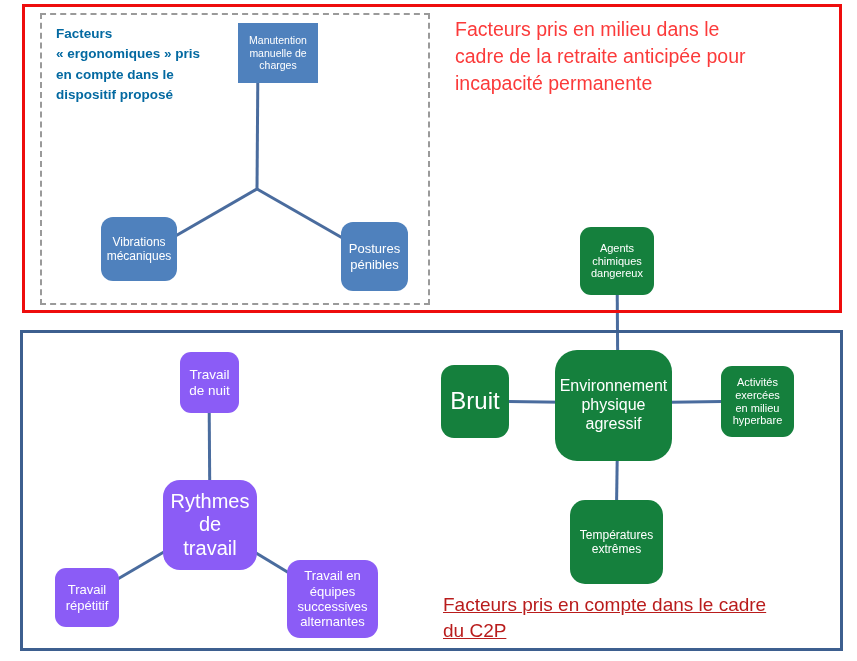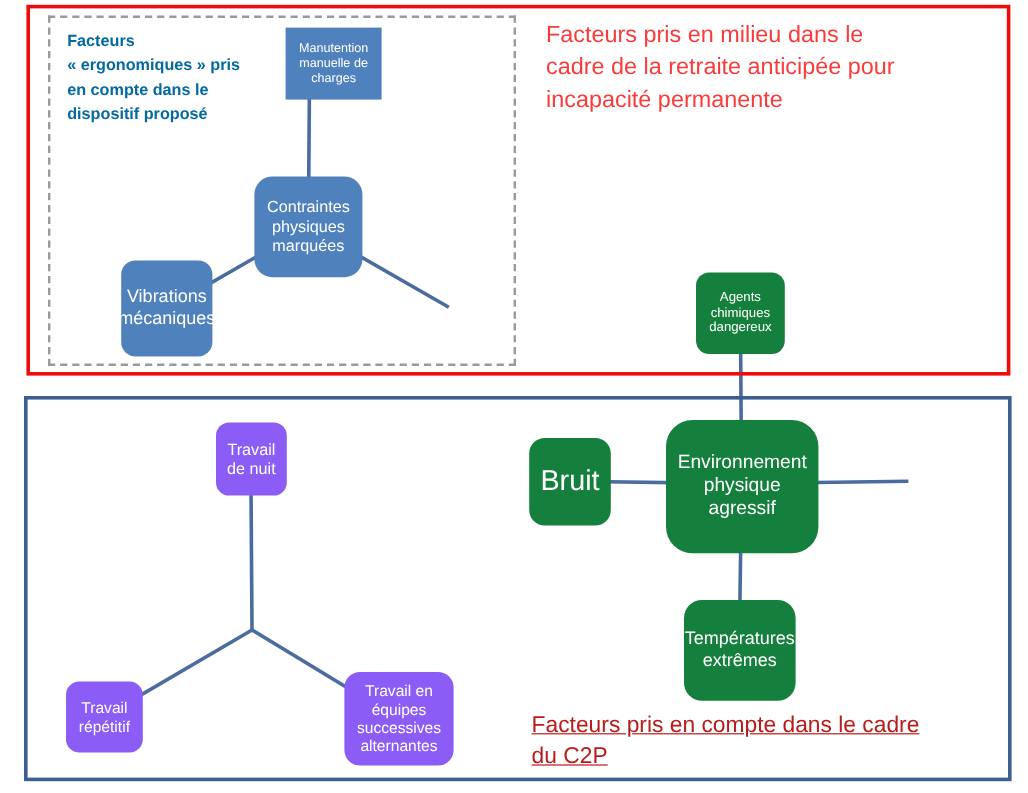--- a/index.html
+++ b/index.html
@@ -64,51 +64,61 @@
 cadre de la retraite anticipée pour
 incapacité permanente</div>
   <div class="title blue-title" style="left:443px;top:592px;">Facteurs pris en compte dans le cadre
 du C2P</div>
 
   <div class="node c-blue" style="left:218px;top:23px;width:80px;height:60px;font-size:10.5px;border-radius:0;margin-left:20px;">
     <span class="node-label">Manutention
 manuelle de
 charges</span>
   </div>
-  <div class="node c-blue" style="left:212px;top:147px;width:90px;height:84px;font-size:13.5px;border-radius:15px;">
-    <span class="node-label">Contraintes
-physiques
-marquées</span>
-  </div>
-  <div class="node c-blue" style="left:101px;top:217px;width:76px;height:80px;font-size:15px;border-radius:12px;">
+  <div class="node c-blue" style="left:101px;top:217px;width:76px;height:64px;font-size:12px;border-radius:12px;">
     <span class="node-label">Vibrations
 mécaniques</span>
+  </div>
+  <div class="node c-blue" style="left:341px;top:222px;width:67px;height:69px;font-size:13px;border-radius:12px;">
+    <span class="node-label">Postures
+pénibles</span>
   </div>
 
   <div class="node c-orange" style="left:580px;top:227px;width:74px;height:68px;font-size:11px;border-radius:11px;">
     <span class="node-label">Agents
 chimiques
 dangereux</span>
   </div>
-  <div class="node c-orange" style="left:555px;top:350px;width:127px;height:111px;font-size:16px;border-radius:22px;">
+  <div class="node c-orange" style="left:555px;top:350px;width:117px;height:111px;font-size:16px;border-radius:22px;">
     <span class="node-label">Environnement
 physique
 agressif</span>
   </div>
   <div class="node c-orange" style="left:441px;top:365px;width:68px;height:73px;font-size:24px;border-radius:13px;">
     <span class="node-label">Bruit</span>
   </div>
-  <div class="node c-orange" style="left:570px;top:500px;width:93px;height:84px;font-size:15px;border-radius:15px;">
+  <div class="node c-orange" style="left:721px;top:366px;width:73px;height:71px;font-size:11px;border-radius:11px;">
+    <span class="node-label">Activités
+exercées
+en milieu
+hyperbare</span>
+  </div>
+  <div class="node c-orange" style="left:570px;top:500px;width:93px;height:84px;font-size:12px;border-radius:15px;">
     <span class="node-label">Températures
 extrêmes</span>
   </div>
 
   <div class="node c-green" style="left:180px;top:352px;width:59px;height:61px;font-size:13.5px;border-radius:11px;">
     <span class="node-label">Travail
 de nuit</span>
+  </div>
+  <div class="node c-green" style="left:163px;top:480px;width:94px;height:90px;font-size:20px;border-radius:17px;">
+    <span class="node-label">Rythmes
+de
+travail</span>
   </div>
   <div class="node c-green" style="left:55px;top:568px;width:64px;height:59px;font-size:13px;border-radius:11px;">
     <span class="node-label">Travail
 répétitif</span>
   </div>
   <div class="node c-green" style="left:287px;top:560px;width:91px;height:78px;font-size:13px;border-radius:13px;">
     <span class="node-label">Travail en
 équipes
 successives
 alternantes</span>

